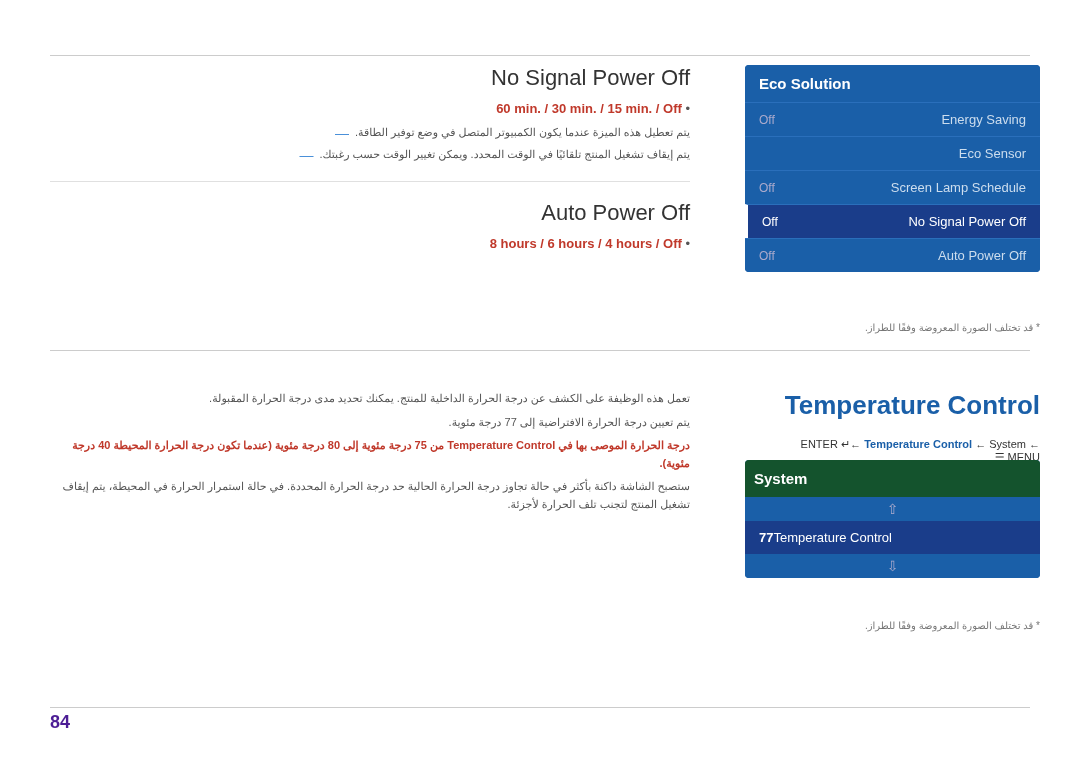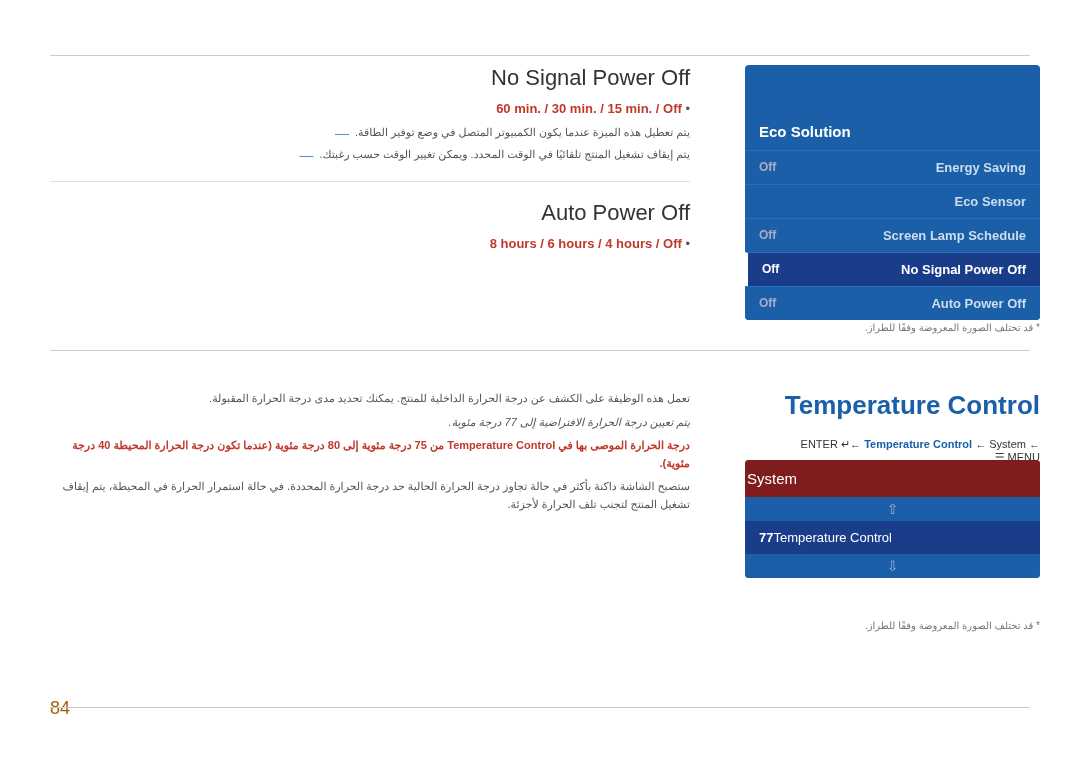--- a/index.html
+++ b/index.html
@@ -8,25 +8,25 @@
       height: 763px;
       background: #fff;
       font-family: Arial, sans-serif;
       overflow: hidden;
       position: relative;
     }
 
     
     .page-number {
       position: absolute;
-      bottom: 44px;
+      bottom: 30px;
       left: 50px;
       font-size: 18px;
-      color: #a16207;
-      font-weight: normal;
+      color: #4c1d95;
+      font-weight: bold;
     }
 
     
     .top-divider {
       position: absolute;
       top: 55px;
       left: 50px;
       right: 50px;
       height: 1px;
       background: #ccc;
@@ -118,33 +118,31 @@
       overflow: hidden;
       margin-bottom: 15px;
     }
 
     .menu-header {
       background: #1a5fa8;
       padding: 10px 14px;
       font-size: 15px;
       color: #fff;
       font-weight: bold;
-      margin-top: 48px;
     }
 
     .menu-item {
       display: flex;
       justify-content: space-between;
-      align-items: flex-start;
+      align-items: flex-end;
       padding: 9px 14px;
       background: #1a5fa8;
       border-top: 1px solid #2a6fbb;
       font-size: 13px;
       color: #cde;
-      font-weight: bold;
     }
 
     .menu-item.active {
       background: #1a3d8a;
       color: #fff;
       border-left: 3px solid #fff;
     }
 
     .menu-item-label {
       color: inherit;
@@ -201,25 +199,25 @@
       position: absolute;
       right: 40px;
       top: 460px;
       width: 295px;
       background: #1a5fa8;
       border-radius: 4px;
       overflow: hidden;
     }
 
     .system-header {
-      background: #7f1d1d;
-      padding: 10px 2px;
+      background: #14532d;
+      padding: 10px 9px;
       font-size: 15px;
       color: #fff;
-      font-weight: normal;
+      font-weight: bold;
     }
 
     .chevron-row {
       display: flex;
       justify-content: center;
       padding: 4px 0;
       background: #1a5fa8;
     }
 
     .chevron {
@@ -350,21 +348,21 @@
     </div>
   </div>
 </div>
 
 <div class="eco-note">* قد تختلف الصورة المعروضة وفقًا للطراز.</div>
 
 <div class="mid-divider"></div>
 
 <div class="bottom-left">
   <div class="arabic-text" style="margin-bottom:6px;">تعمل هذه الوظيفة على الكشف عن درجة الحرارة الداخلية للمنتج. يمكنك تحديد مدى درجة الحرارة المقبولة.</div>
-  <div class="arabic-text" style="margin-bottom:6px;font-style:italic;">يتم تعيين درجة الحرارة الافتراضية إلى 77 درجة مئوية.</div>
+  <div class="arabic-text" style="margin-bottom:6px;">يتم تعيين درجة الحرارة الافتراضية إلى 77 درجة مئوية.</div>
   <div class="arabic-text" style="margin-bottom:6px; color:#c0392b; font-weight:bold;">درجة الحرارة الموصى بها في Temperature Control من 75 درجة مئوية إلى 80 درجة مئوية (عندما تكون درجة الحرارة المحيطة 40 درجة مئوية).</div>
   <div class="arabic-text">ستصبح الشاشة داكنة بأكثر في حالة تجاوز درجة الحرارة الحالية حد درجة الحرارة المحددة. في حالة استمرار الحرارة في المحيطة، يتم إيقاف تشغيل المنتج لتجنب تلف الحرارة لأجزئة.</div>
 </div>
 
 <div class="temp-title">Temperature Control</div>
 
 <div class="breadcrumb-line">
   <span style="color:#333;margin-left:36px;">ENTER ↵← </span><span class="breadcrumb-blue">Temperature Control</span><span style="color:#333;"> ← System ← MENU ☰</span>
 </div>
 

